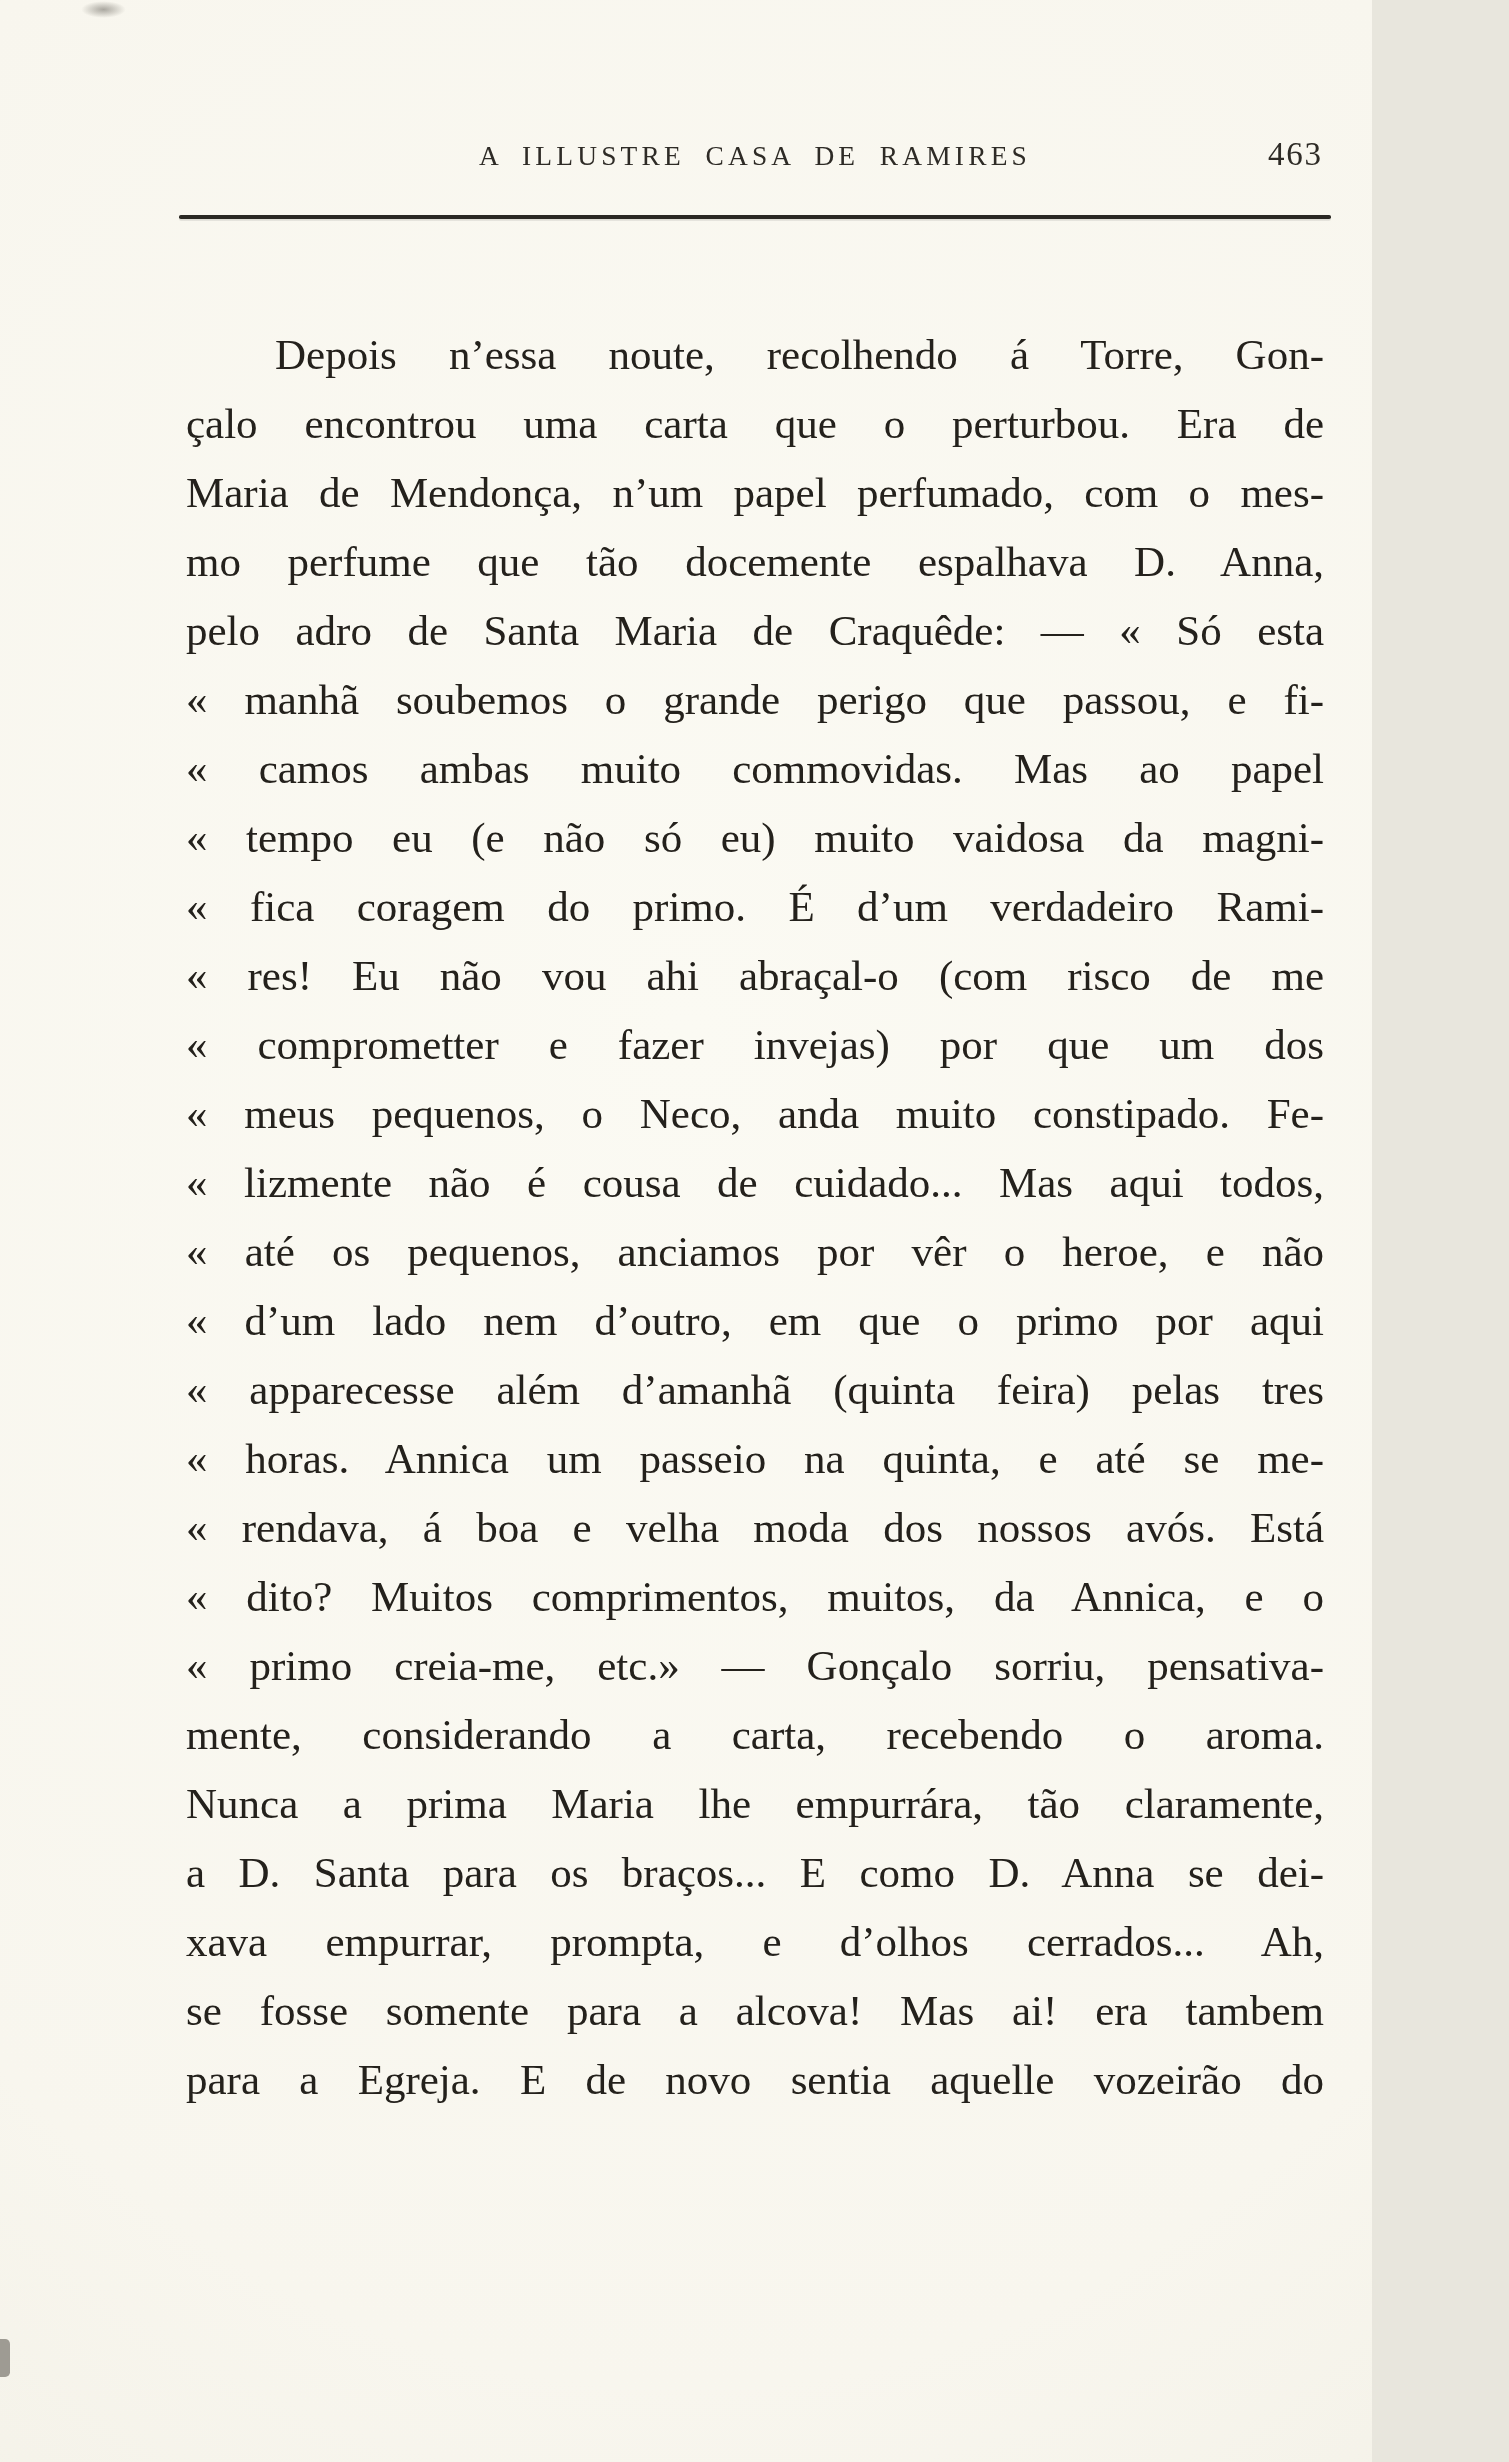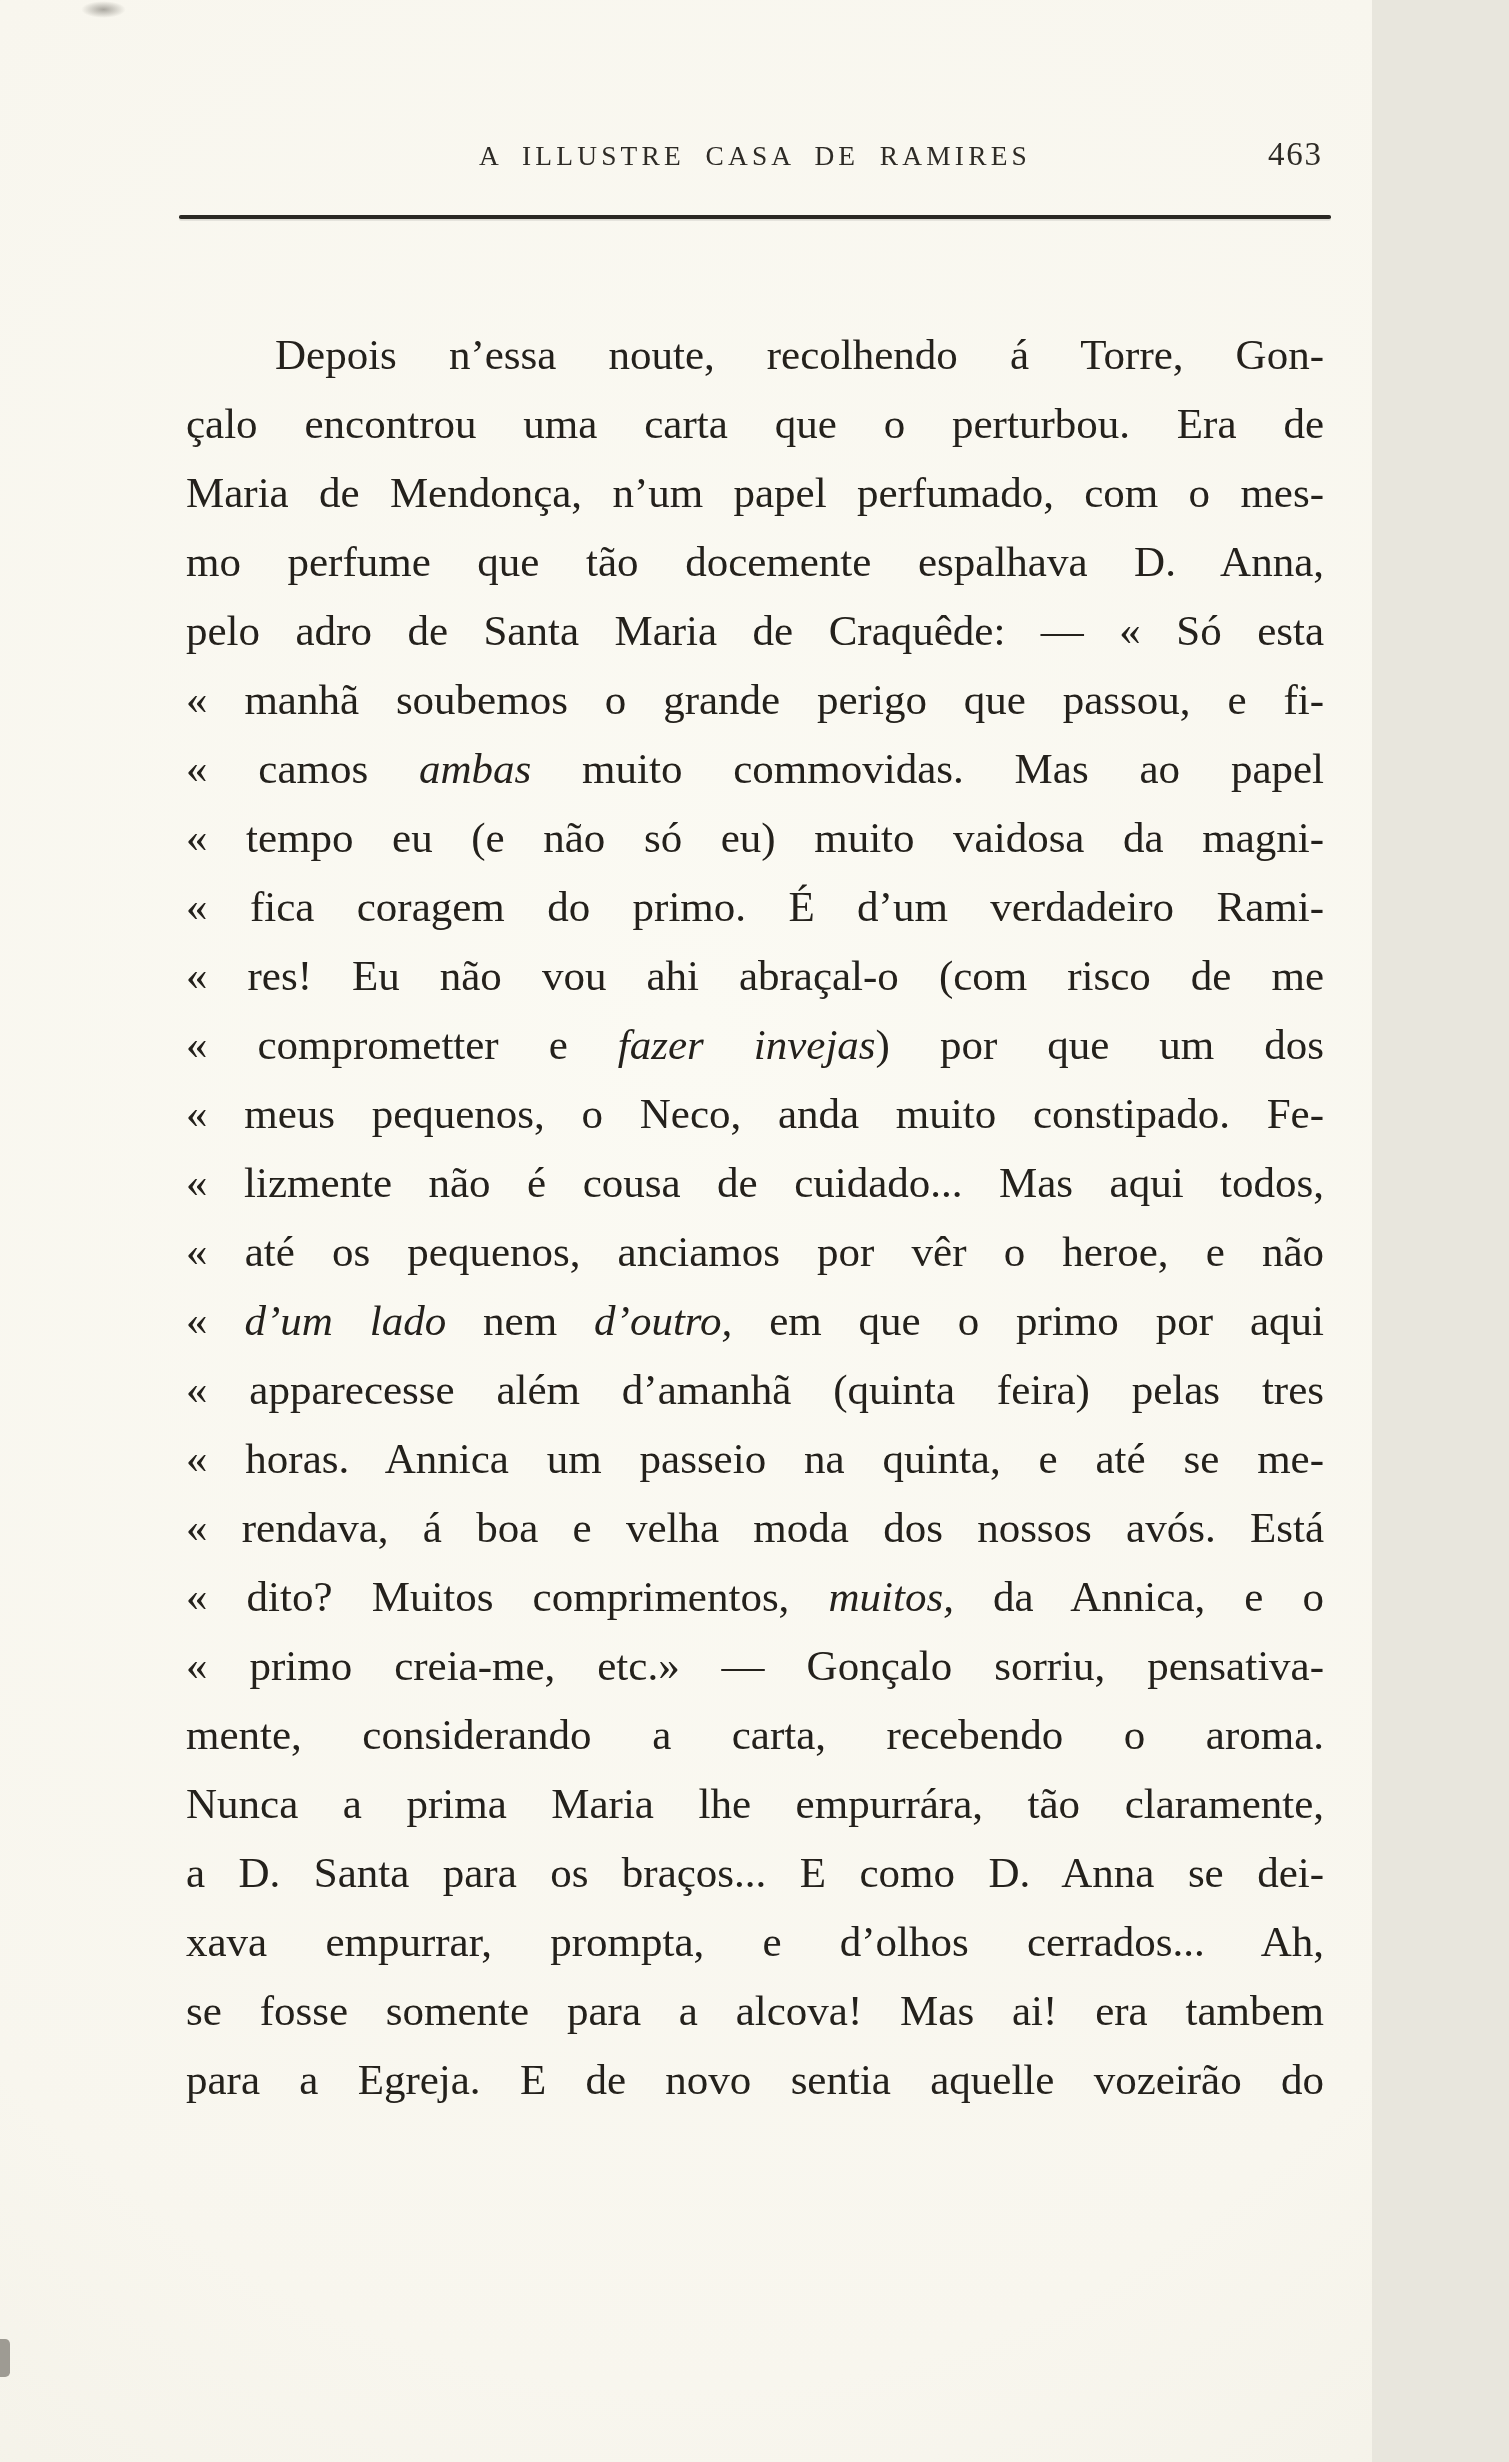--- a/index.html
+++ b/index.html
@@ -68,21 +68,20 @@
   }
   .line {
     text-align: justify;
     text-align-last: justify;
     white-space: normal;
   }
   .line.indent {
     padding-left: 89px;
   }
   .italic {
-    font-style: italic;
   }
   .artifact {
     position: absolute;
     pointer-events: none;
   }
   .artifact.smudge-top-left {
     left: 81px;
     top: 1.2px;
     width: 45px;
     height: 16.7px;

